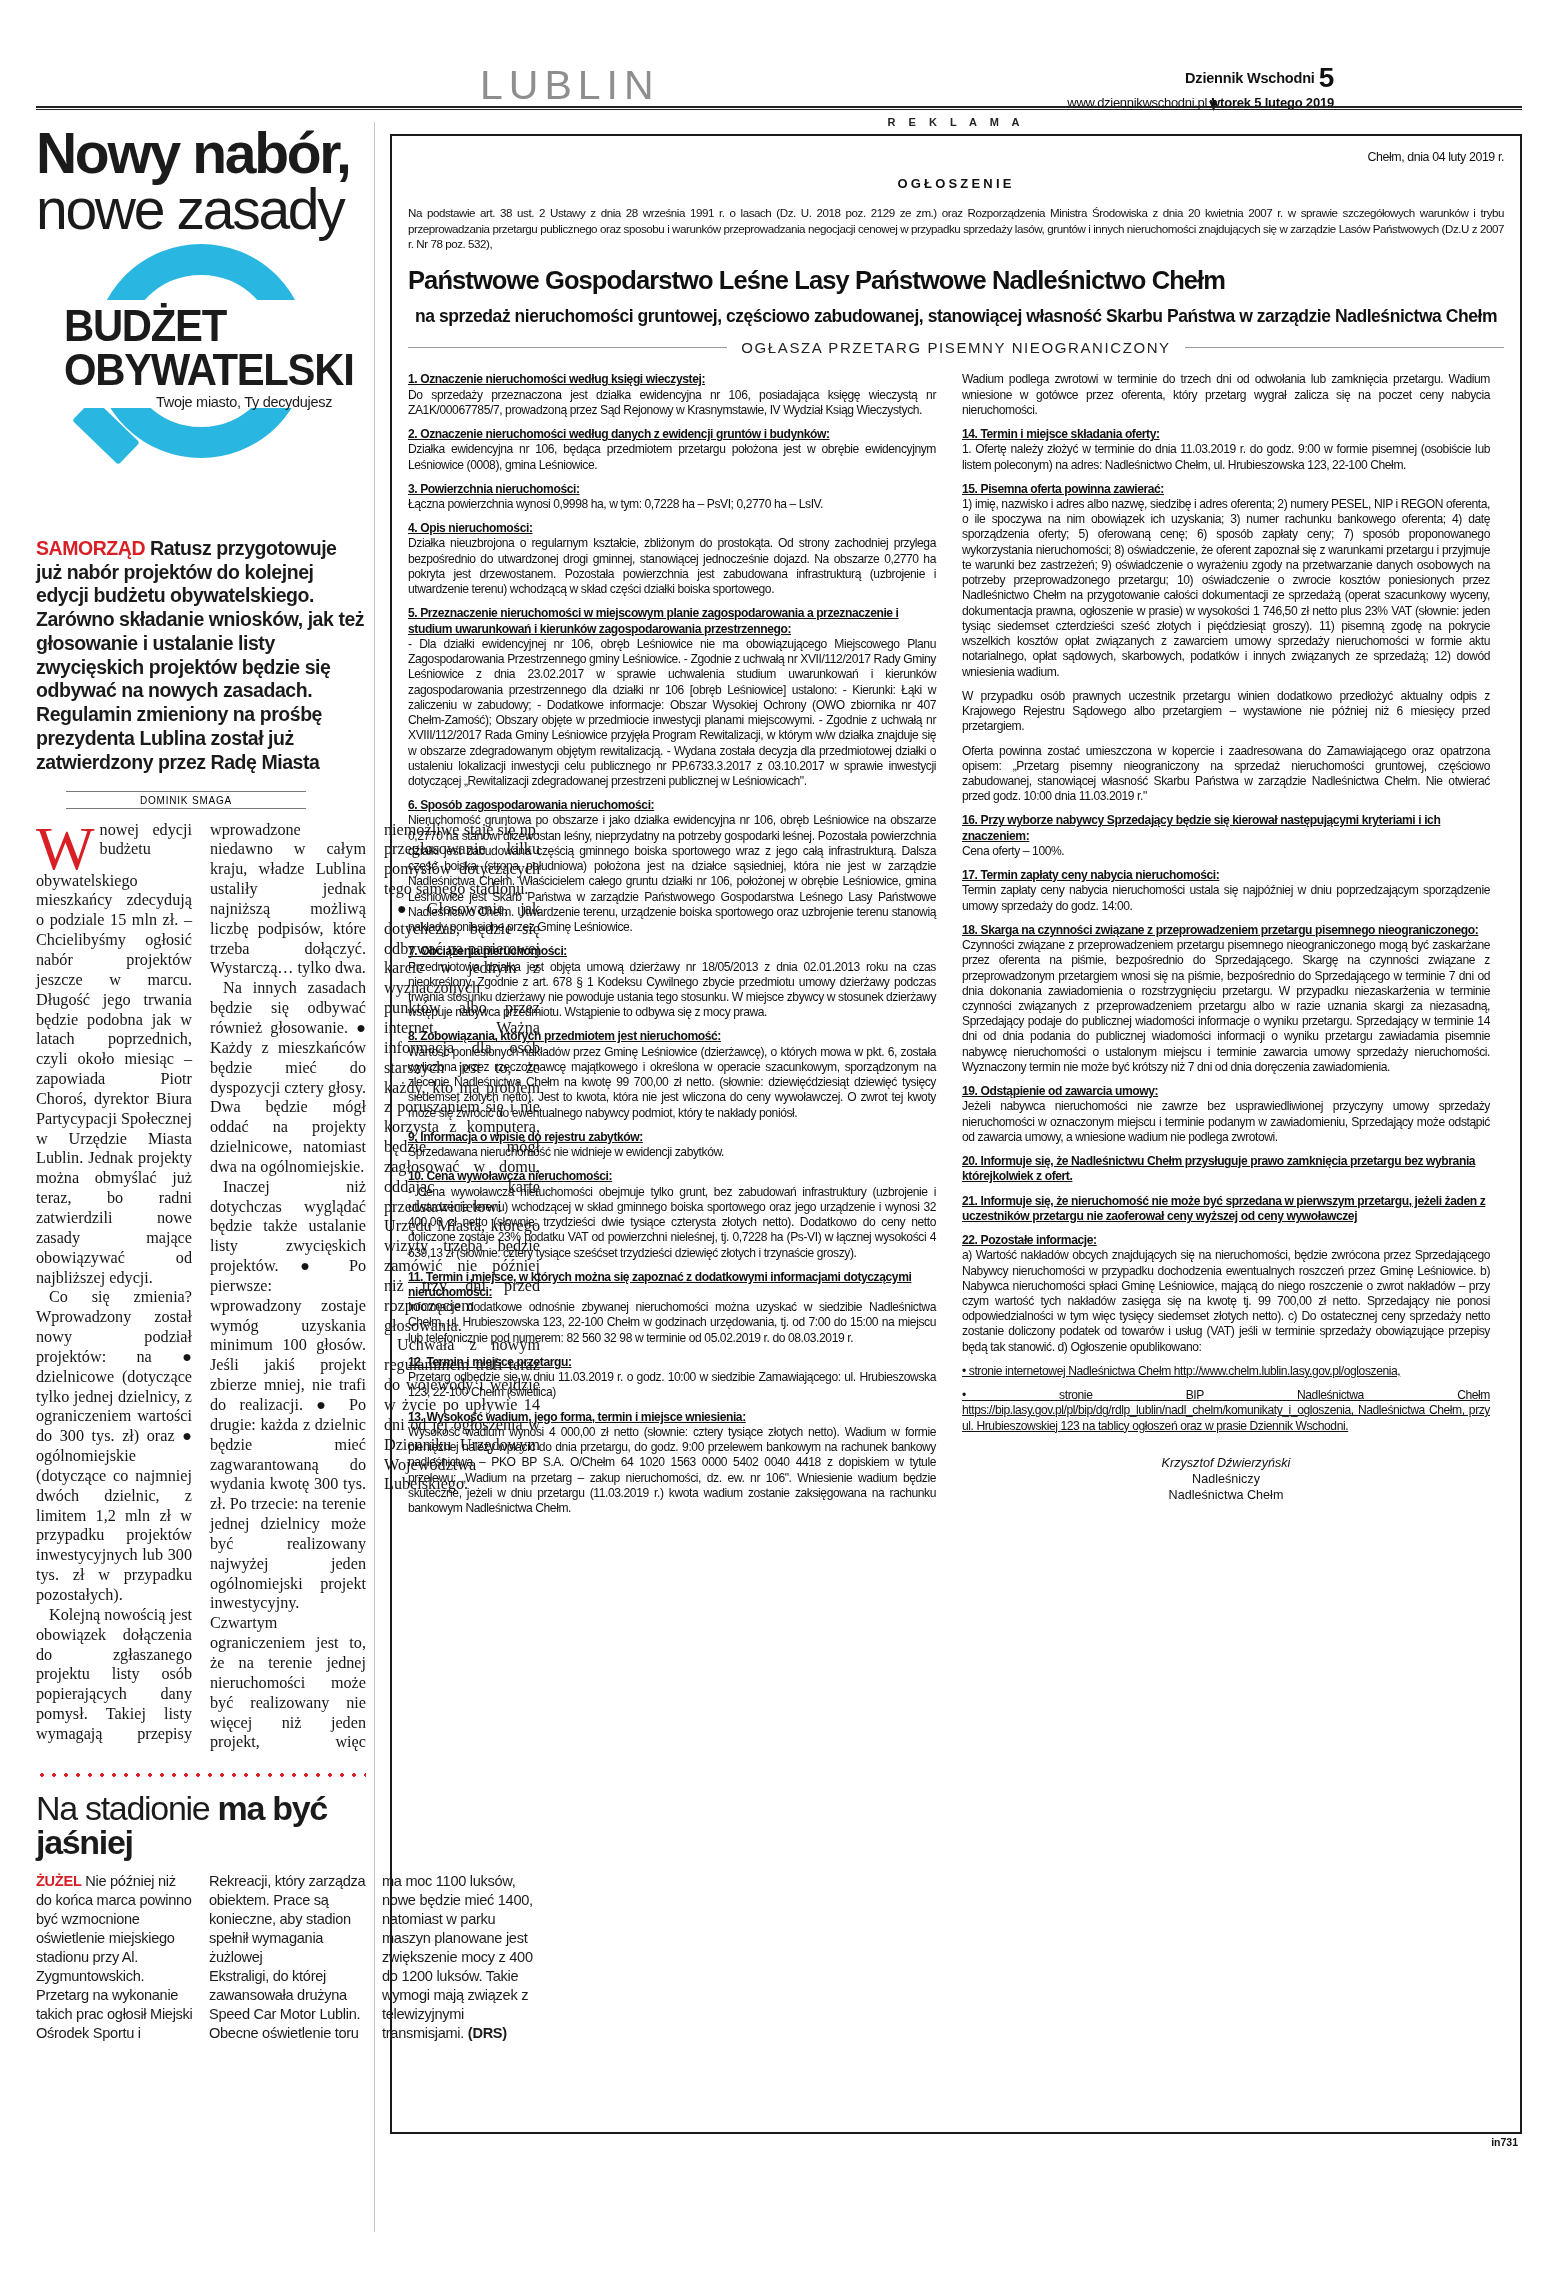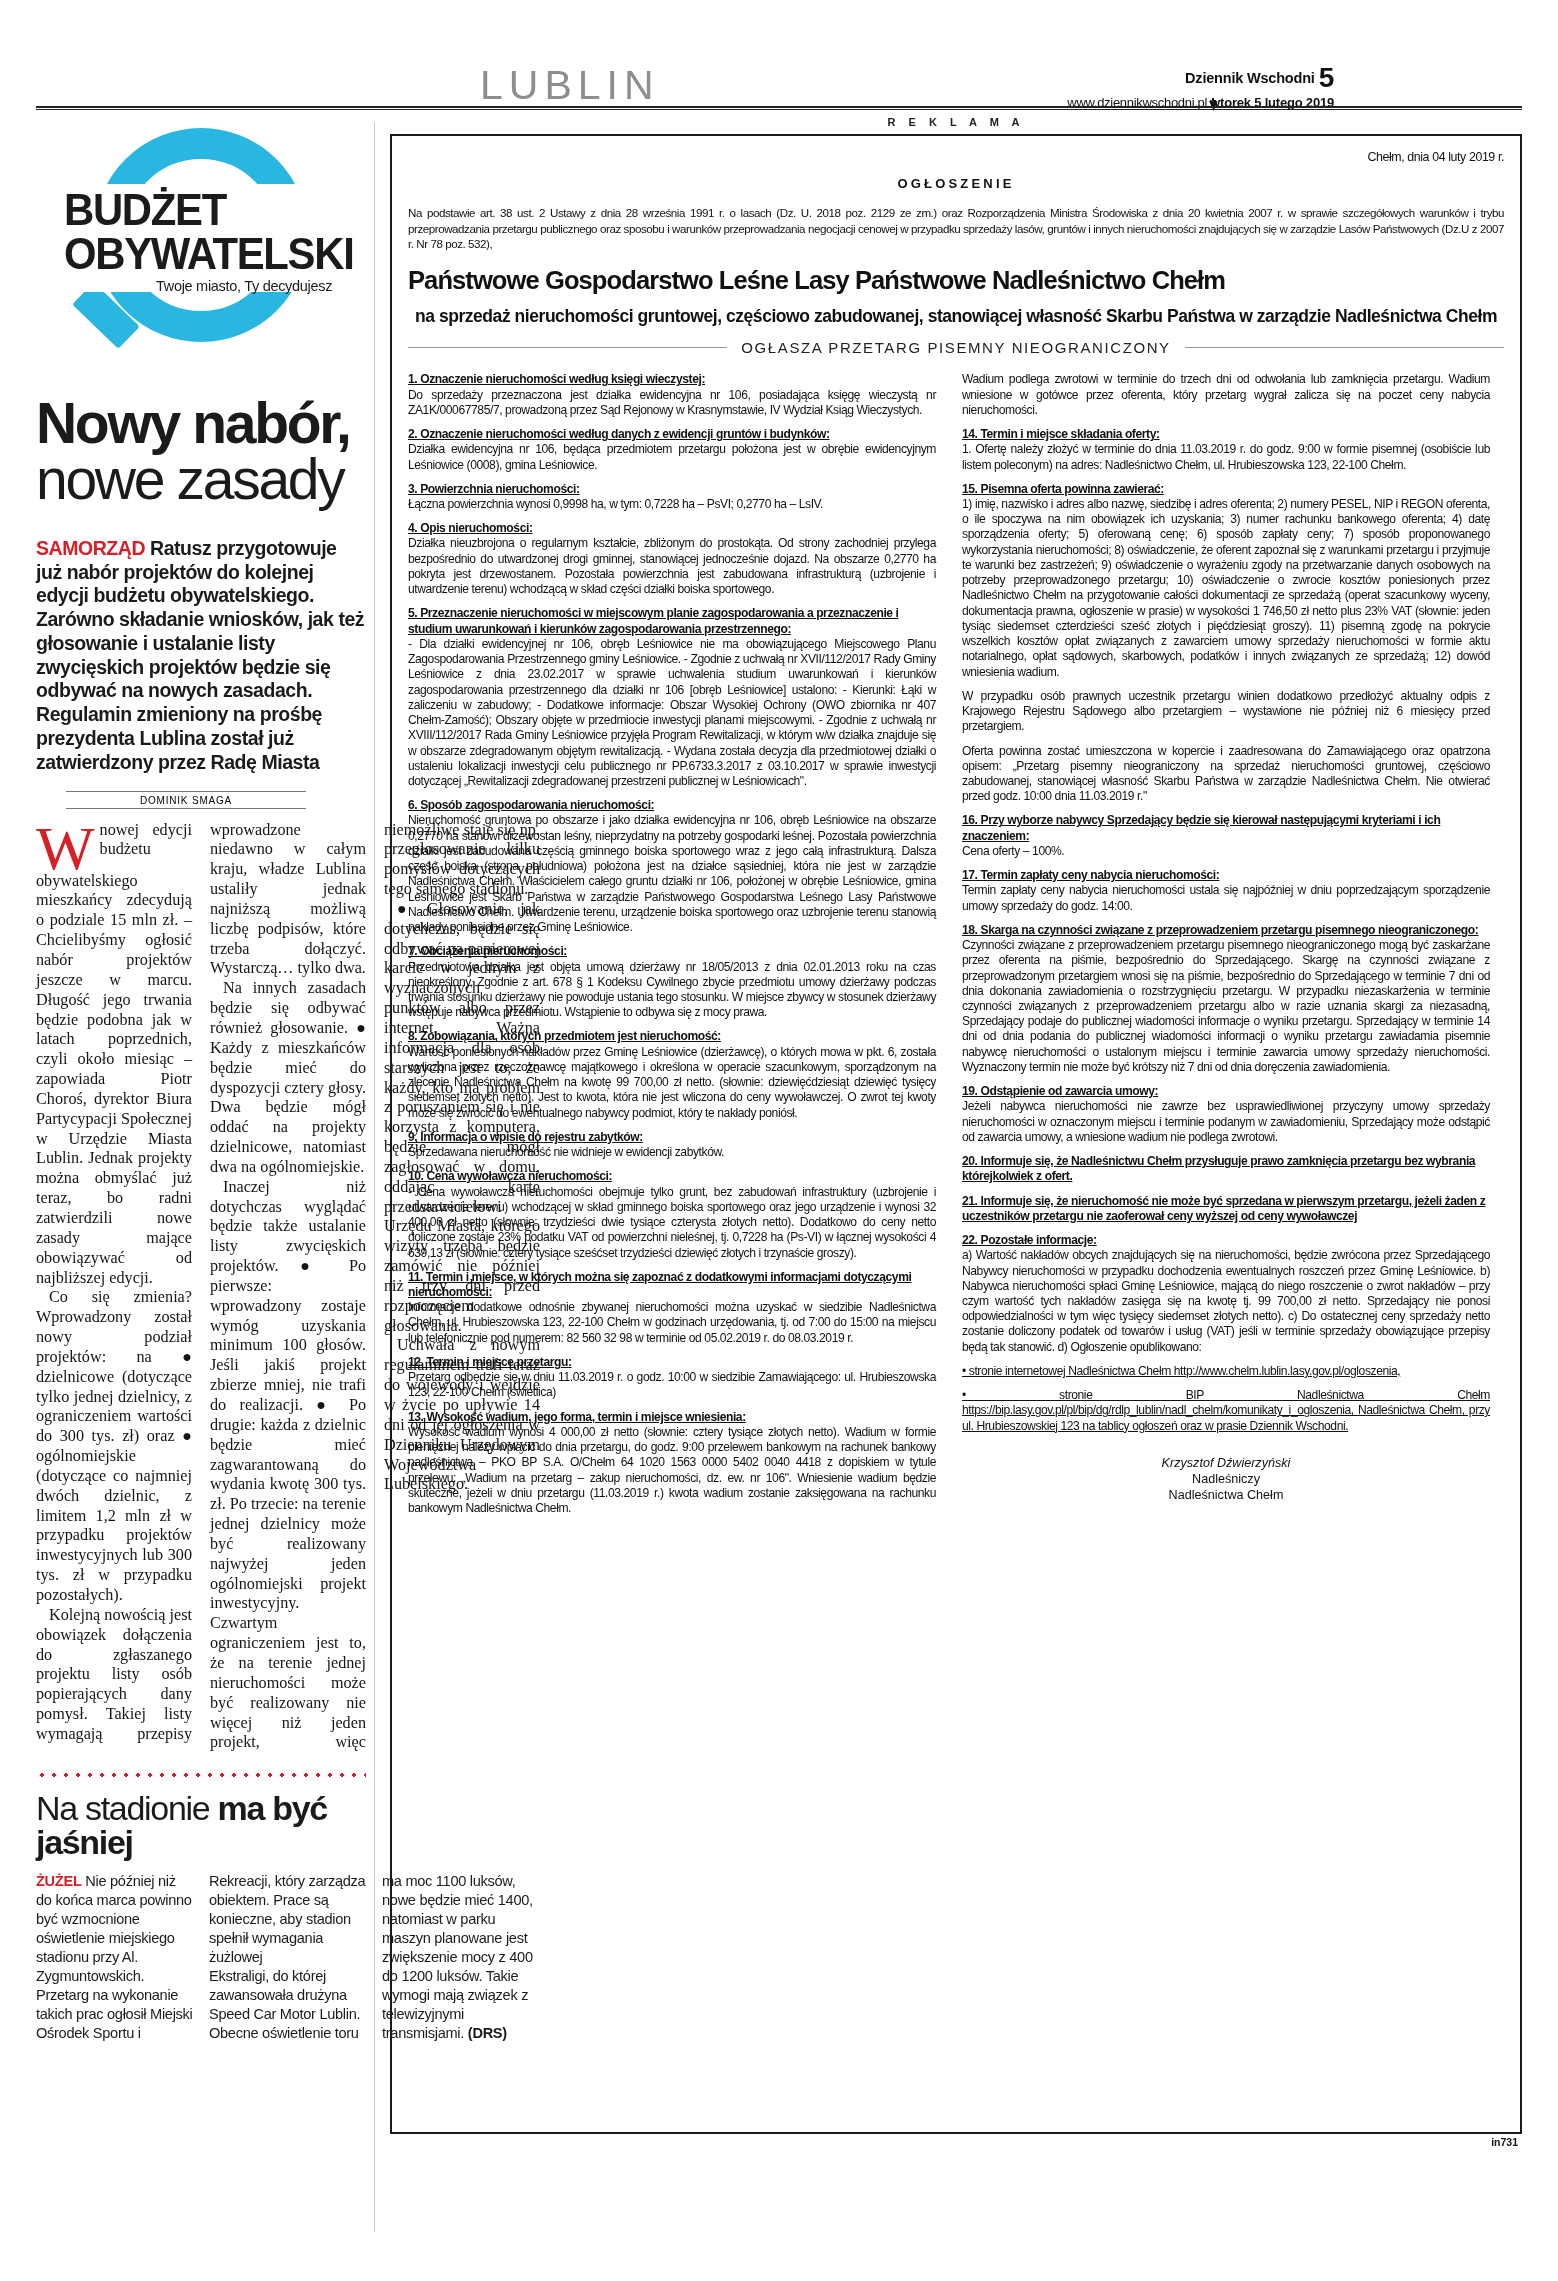--- a/index.html
+++ b/index.html
@@ -244,32 +244,32 @@
             <path d="M1 0 L1 11 L3.6 8.6 L5.4 12.4 L7.2 11.5 L5.4 8 L9 8 Z" fill="#111" transform="rotate(200 5 6)"></path>
           </svg>
       </span><span class="date">wtorek 5 lutego 2019</span>
     </div>
   </div>
   <div id="rule-top"></div>
 </div>
 
 <div id="left-col">
 
+  <div id="headline">
+    <span class="l1">Nowy nabór,</span>
+    <span class="l2">nowe zasady</span>
+  </div>
+
   <div id="bo-logo">
     <div id="bo-ring"></div>
     <div id="bo-handle"></div>
     <div id="bo-whitebar"></div>
     <div id="bo-budzet">BUDŻET</div>
     <div id="bo-obywatelski">OBYWATELSKI</div>
     <div id="bo-tagline">Twoje miasto, Ty decydujesz</div>
-  </div>
-
-  <div id="headline">
-    <span class="l1">Nowy nabór,</span>
-    <span class="l2">nowe zasady</span>
   </div>
 
   <div id="lead">
     <span class="kicker">SAMORZĄD</span><span> Ratusz przygotowuje już nabór projektów do kolejnej edycji budżetu obywatelskiego. Zarówno składanie wniosków, jak też głosowanie i ustalanie listy zwycięskich projektów będzie się odbywać na nowych zasadach. Regulamin zmieniony na prośbę prezydenta Lublina został już zatwierdzony przez Radę Miasta</span>
   </div>
 
   <div id="byline-wrap">
     <div class="bl-top"></div>
     <div id="byline">DOMINIK SMAGA</div>
     <div class="bl-bot"></div>

